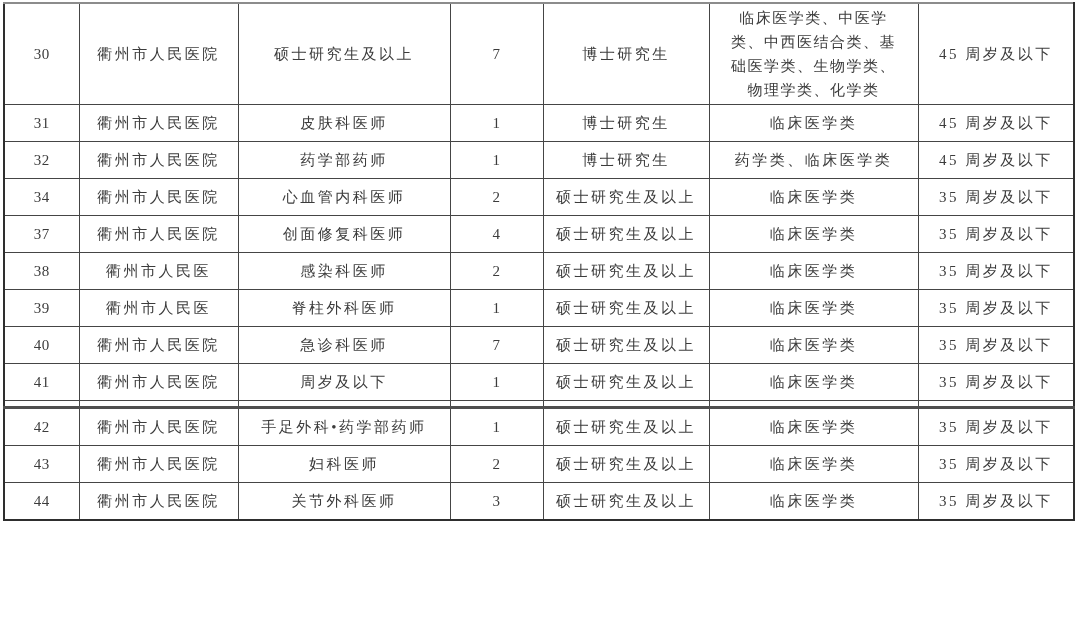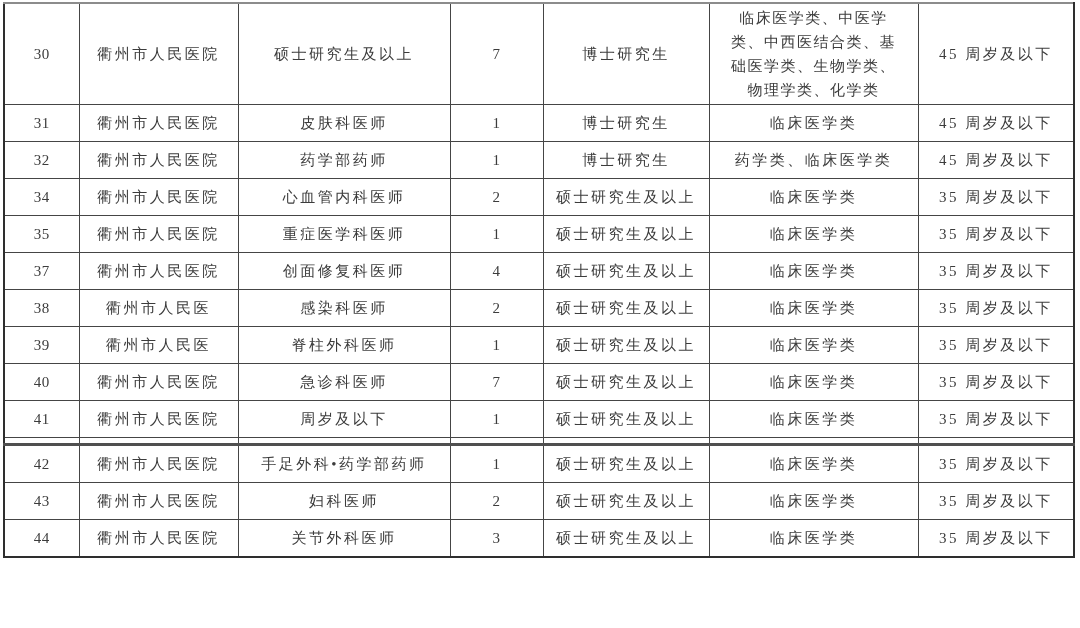--- a/index.html
+++ b/index.html
@@ -107,29 +107,20 @@
         <tr>
     <td class="num">34</td>
     <td>衢州市人民医院</td>
     <td>心血管内科医师</td>
     <td class="num">2</td>
     <td>硕士研究生及以上</td>
     <td>临床医学类</td>
     <td>35 周岁及以下</td>
   </tr>
         <tr>
-    <td class="num">35</td>
-    <td>衢州市人民医院</td>
-    <td>重症医学科医师</td>
-    <td class="num">1</td>
-    <td>硕士研究生及以上</td>
-    <td>临床医学类</td>
-    <td>35 周岁及以下</td>
-  </tr>
-        <tr>
     <td class="num">37</td>
     <td>衢州市人民医院</td>
     <td>创面修复科医师</td>
     <td class="num">4</td>
     <td>硕士研究生及以上</td>
     <td>临床医学类</td>
     <td>35 周岁及以下</td>
   </tr>
         <tr>
     <td class="num">38</td>

